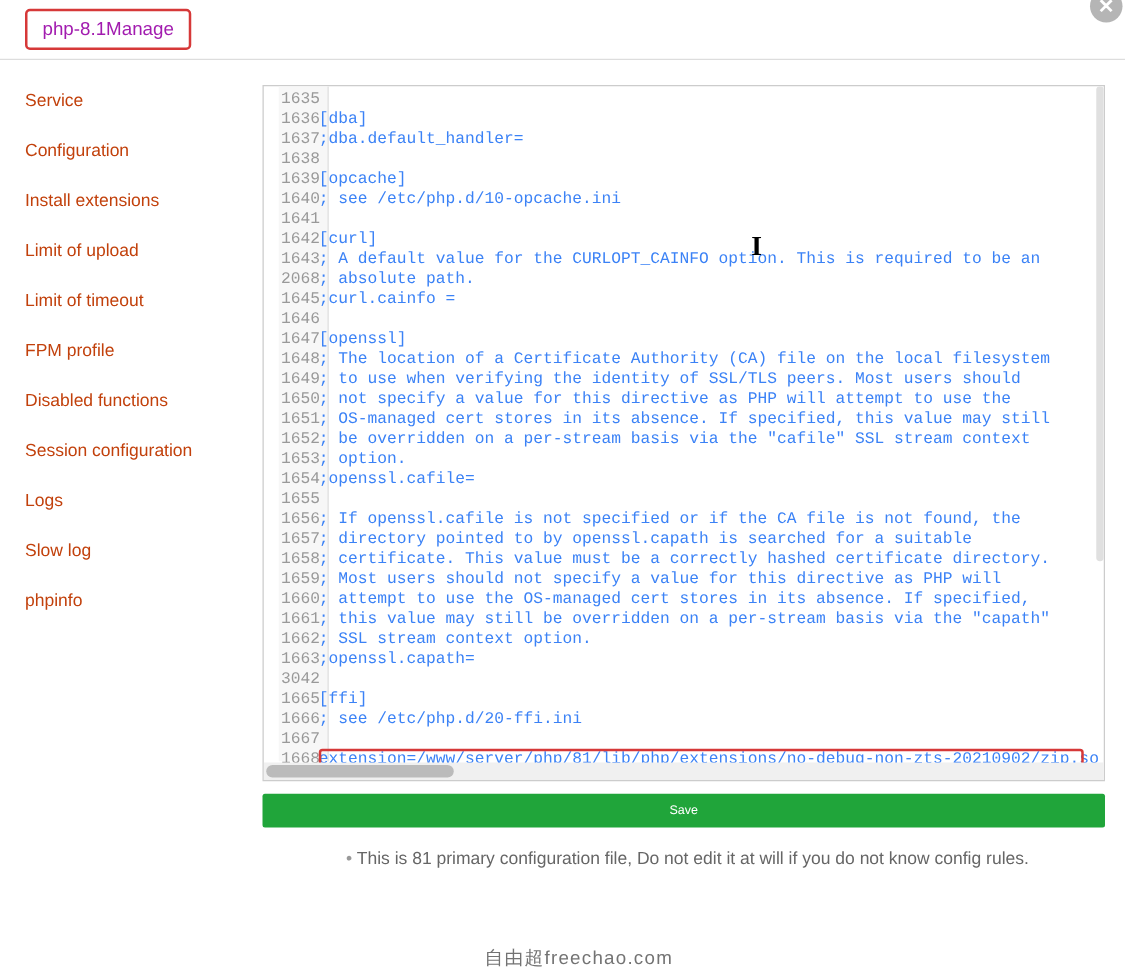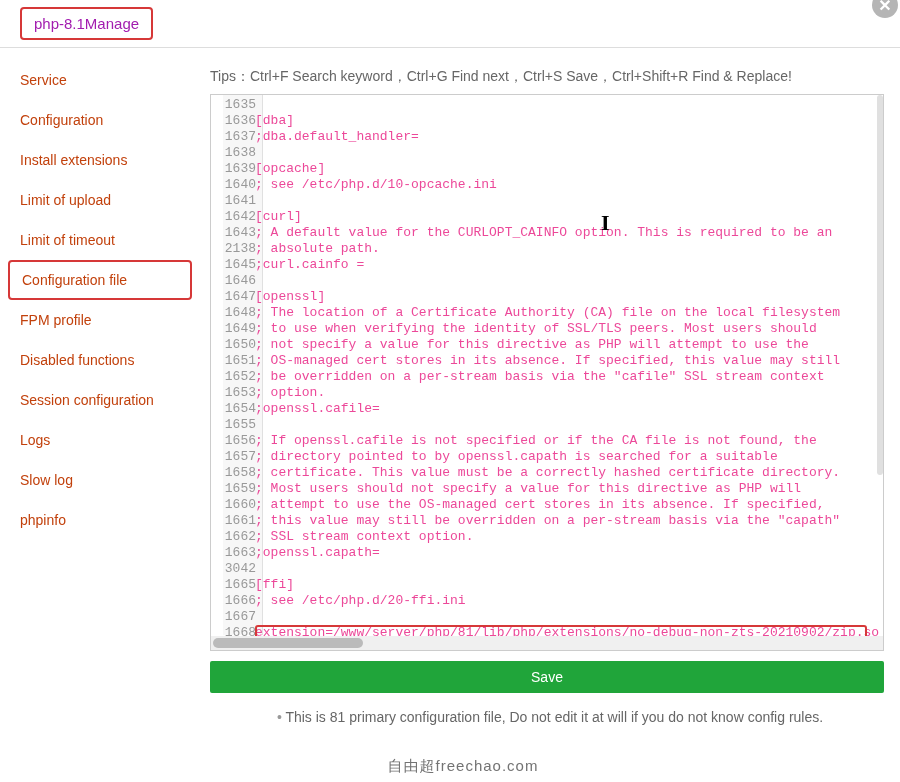--- a/index.html
+++ b/index.html
@@ -13,30 +13,30 @@
 
 .sidebar { width: 200px; padding: 12px 0; }
 .sidebar-item { padding: 12px 20px; font-size: 14px; color: #c2410c; cursor: pointer; }
 .sidebar-item.active { border: 2px solid #d63838; border-radius: 4px; margin: 0 8px; padding: 10px 12px; }
 
 .content { flex: 1; padding: 20px 16px 0 10px; display: flex; flex-direction: column; }
 .tips { color: #666; font-size: 14px; margin-bottom: 8px; }
 
 .editor-wrap { position: relative; border: 1px solid #ccc; height: 557px; background: #fff; overflow: hidden; }
 .gutter { position: absolute; left: 12px; top: 0; width: 40px; background: #f7f7f7; border-right: 1px solid #e0e0e0; height: 540px; font-family: "Courier New", monospace; font-size: 13px; color: #999; text-align: right; padding-right: 6px; line-height: 16px; padding-top: 2px; }
-.code { position: absolute; left: 44px; top: 2px; font-family: "Courier New", monospace; font-size: 13px; color: #ec4899; line-height: 16px; white-space: pre; }
+.code { position: absolute; left: 44px; top: 2px; font-family: "Courier New", monospace; font-size: 13px; color: #3b82f6; line-height: 16px; white-space: pre; }
 .code .line { height: 16px; }
 .hl-box { position: absolute; left: 44px; top: 530px; width: 612px; height: 18px; border: 2px solid #d63838; border-radius: 3px; pointer-events: none; }
 .cursor-i { position: absolute; left: 390px; top: 115px; font-family: serif; font-size: 22px; font-weight: bold; color: #000; pointer-events: none; }
 .hscroll { position: absolute; bottom: 0; left: 0; right: 0; height: 14px; background: #f0f0f0; }
 .hscroll-thumb { position: absolute; left: 2px; top: 2px; width: 150px; height: 10px; background: #bbb; border-radius: 5px; }
 .vscroll { position: absolute; right: 0; top: 0; bottom: 14px; width: 8px; }
 .vscroll-thumb { position: absolute; right: 0; top: 0; width: 6px; height: 380px; background: #e0e0e0; border-radius: 3px; }
 
-.save-btn { margin-top: 10px; background: #20a53a; color: #fff; border: none; padding: 8px 18px; font-size: 14px; border-radius: 2px; cursor: pointer; }
+.save-btn { margin-top: 10px; background: #20a53a; color: #fff; border: none; padding: 8px 18px; font-size: 10px; border-radius: 2px; cursor: pointer; }
 
 .note { margin-top: 16px; color: #666; font-size: 14px; padding-left: 6px; text-align: center; }
 .note::before { content: "• "; color: #999; }
 
 .watermark { position: absolute; bottom: 6px; left: 50%; transform: translateX(-50%); color: #737373; font-size: 15px; letter-spacing: 1px; margin-left: 13px; }
 </style>
 </head>
 <body>
 
 <div class="header">
@@ -44,44 +44,42 @@
   <div class="close-x">✕</div>
 </div>
 
 <div class="main">
   <div class="sidebar" id="sidebar">
       <div class="sidebar-item">Service</div>
       <div class="sidebar-item">Configuration</div>
       <div class="sidebar-item">Install extensions</div>
       <div class="sidebar-item">Limit of upload</div>
       <div class="sidebar-item">Limit of timeout</div>
-      <div class="sidebar-item active">Configuration file</div>
       <div class="sidebar-item">FPM profile</div>
       <div class="sidebar-item">Disabled functions</div>
       <div class="sidebar-item">Session configuration</div>
       <div class="sidebar-item">Logs</div>
       <div class="sidebar-item">Slow log</div>
       <div class="sidebar-item">phpinfo</div>
     </div>
 
   <div class="content">
-    <div class="tips">Tips：Ctrl+F Search keyword，Ctrl+G Find next，Ctrl+S Save，Ctrl+Shift+R Find &amp; Replace!</div>
 
     <div class="editor-wrap">
       <div class="gutter" id="gutter">
           <div>1635</div>
           <div>1636</div>
           <div>1637</div>
           <div>1638</div>
           <div>1639</div>
           <div>1640</div>
           <div>1641</div>
           <div>1642</div>
           <div>1643</div>
-          <div>2138</div>
+          <div>2068</div>
           <div>1645</div>
           <div>1646</div>
           <div>1647</div>
           <div>1648</div>
           <div>1649</div>
           <div>1650</div>
           <div>1651</div>
           <div>1652</div>
           <div>1653</div>
           <div>1654</div>

